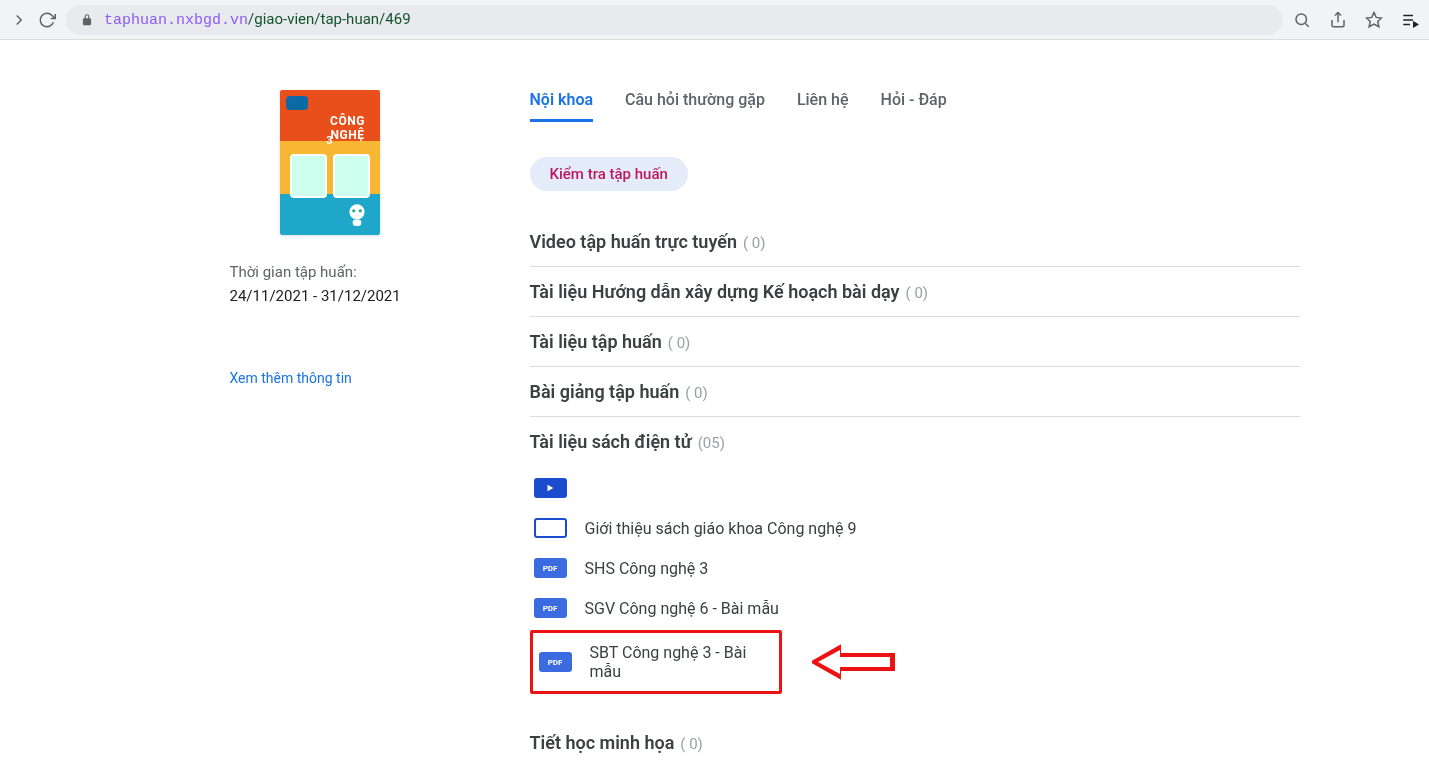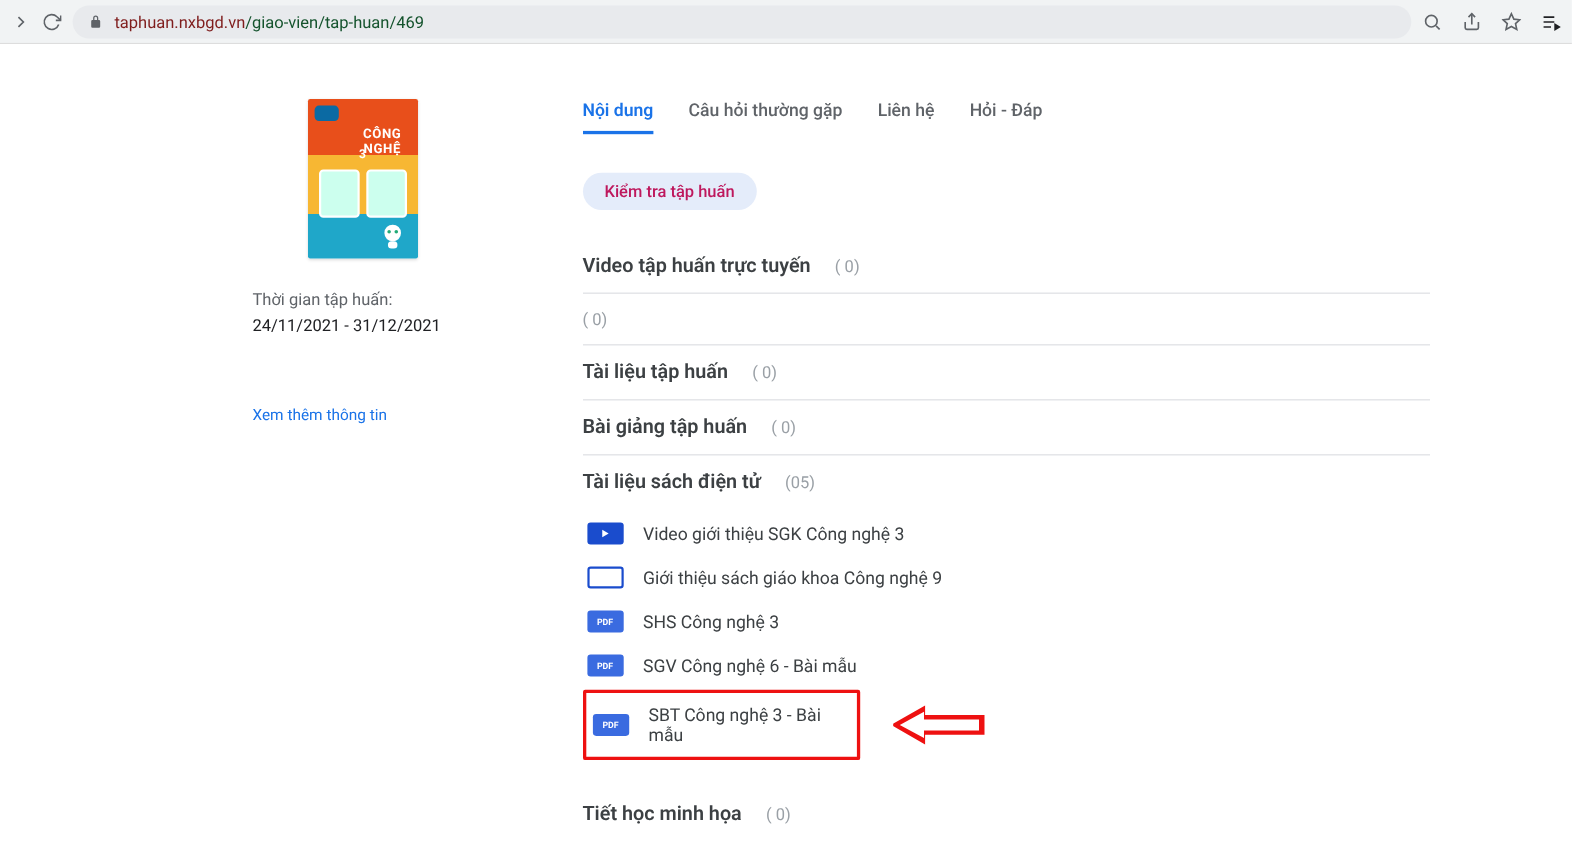--- a/index.html
+++ b/index.html
@@ -23,21 +23,21 @@
       display: flex;
       align-items: center;
       height: 30px;
       background: #e8eaed;
       border-radius: 15px;
       padding: 0 14px;
       font-size: 15px;
       color: #5f6368;
       gap: 10px;
     }
-    .url-domain { color: #7f1d1d; }
+    .url-domain { color: #8b5cf6; font-family: Liberation Mono, monospace; }
     .url-path { color: #14532d; }
     .browser-actions { display: flex; align-items: center; gap: 18px; color: #5f6368; }
     .content-wrap {
       display: flex;
       padding: 50px 0 30px 0;
       gap: 100px;
       max-width: 1400px;
       margin: 0 auto;
     }
     .sidebar {
@@ -115,21 +115,21 @@
       cursor: pointer;
       margin-bottom: 26px;
     }
     .section {
       padding: 14px 0;
       border-bottom: 1px solid #dadce0;
     }
     .section-head {
       display: flex;
       align-items: baseline;
-      gap: 22px;
+      gap: 6px;
     }
     .section-title {
       font-size: 18px;
       font-weight: 600;
       color: #3c4043;
     }
     .section-count {
       color: #9aa0a6;
       font-size: 15px;
     }
@@ -220,36 +220,37 @@
         </svg>
     </div>
     <div class="sidebar-label">Thời gian tập huấn:</div>
     <div class="sidebar-dates">24/11/2021 - 31/12/2021</div>
     <div class="sidebar-link">Xem thêm thông tin</div>
   </aside>
 
   <main class="main">
 
     <div class="tabs">
-      <div class="tab active">Nội dung</div>
+      <div class="tab active">Nội khoa</div>
       <div class="tab">Câu hỏi thường gặp</div>
       <div class="tab">Liên hệ</div>
       <div class="tab">Hỏi - Đáp</div>
     </div>
 
     <div class="quiz-pill">Kiểm tra tập huấn</div>
 
     <div class="section">
       <div class="section-head">
         <span class="section-title">Video tập huấn trực tuyến</span>
         <span class="section-count">( 0)</span>
       </div>
     </div>
     <div class="section">
       <div class="section-head">
+        <span class="section-title">Tài liệu Hướng dẫn xây dựng Kế hoạch bài dạy</span>
         <span class="section-count">( 0)</span>
       </div>
     </div>
     <div class="section">
       <div class="section-head">
         <span class="section-title">Tài liệu tập huấn</span>
         <span class="section-count">( 0)</span>
       </div>
     </div>
     <div class="section">
@@ -265,21 +266,20 @@
         <span class="section-count">(05)</span>
       </div>
       <div class="doc-list">
 
         <div class="doc-item">
           <span class="icon-box icon-play">
             <svg width="10" height="10" viewBox="0 0 24 24">
                 <polygon points="6 4 20 12 6 20"></polygon>
               </svg>
           </span>
-          <span class="label">Video giới thiệu SGK Công nghệ 3</span>
         </div>
 
         <div class="doc-item">
           <span class="icon-box icon-slide"></span>
           <span class="label">Giới thiệu sách giáo khoa Công nghệ 9</span>
         </div>
 
         <div class="doc-item">
           <span class="icon-box icon-pdf">PDF</span>
           <span class="label">SHS Công nghệ 3</span>

